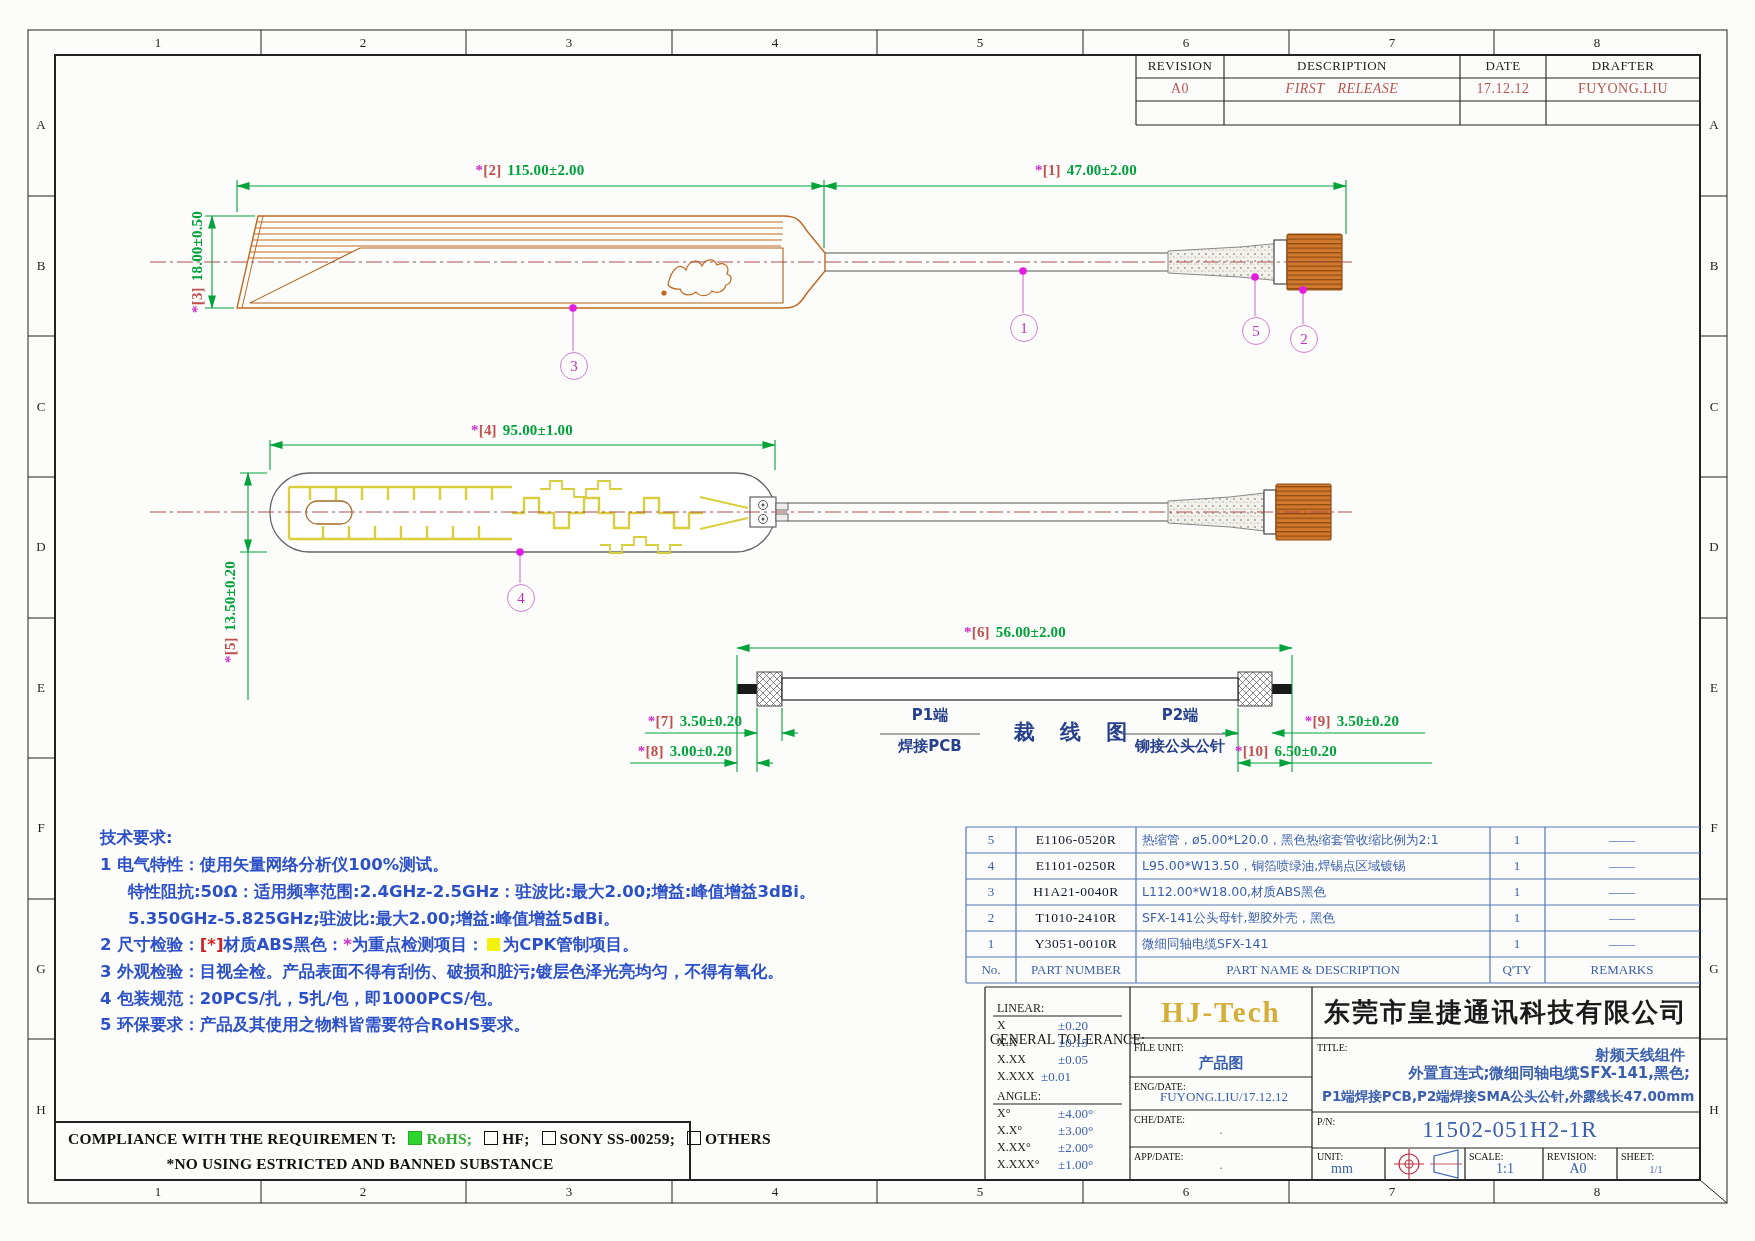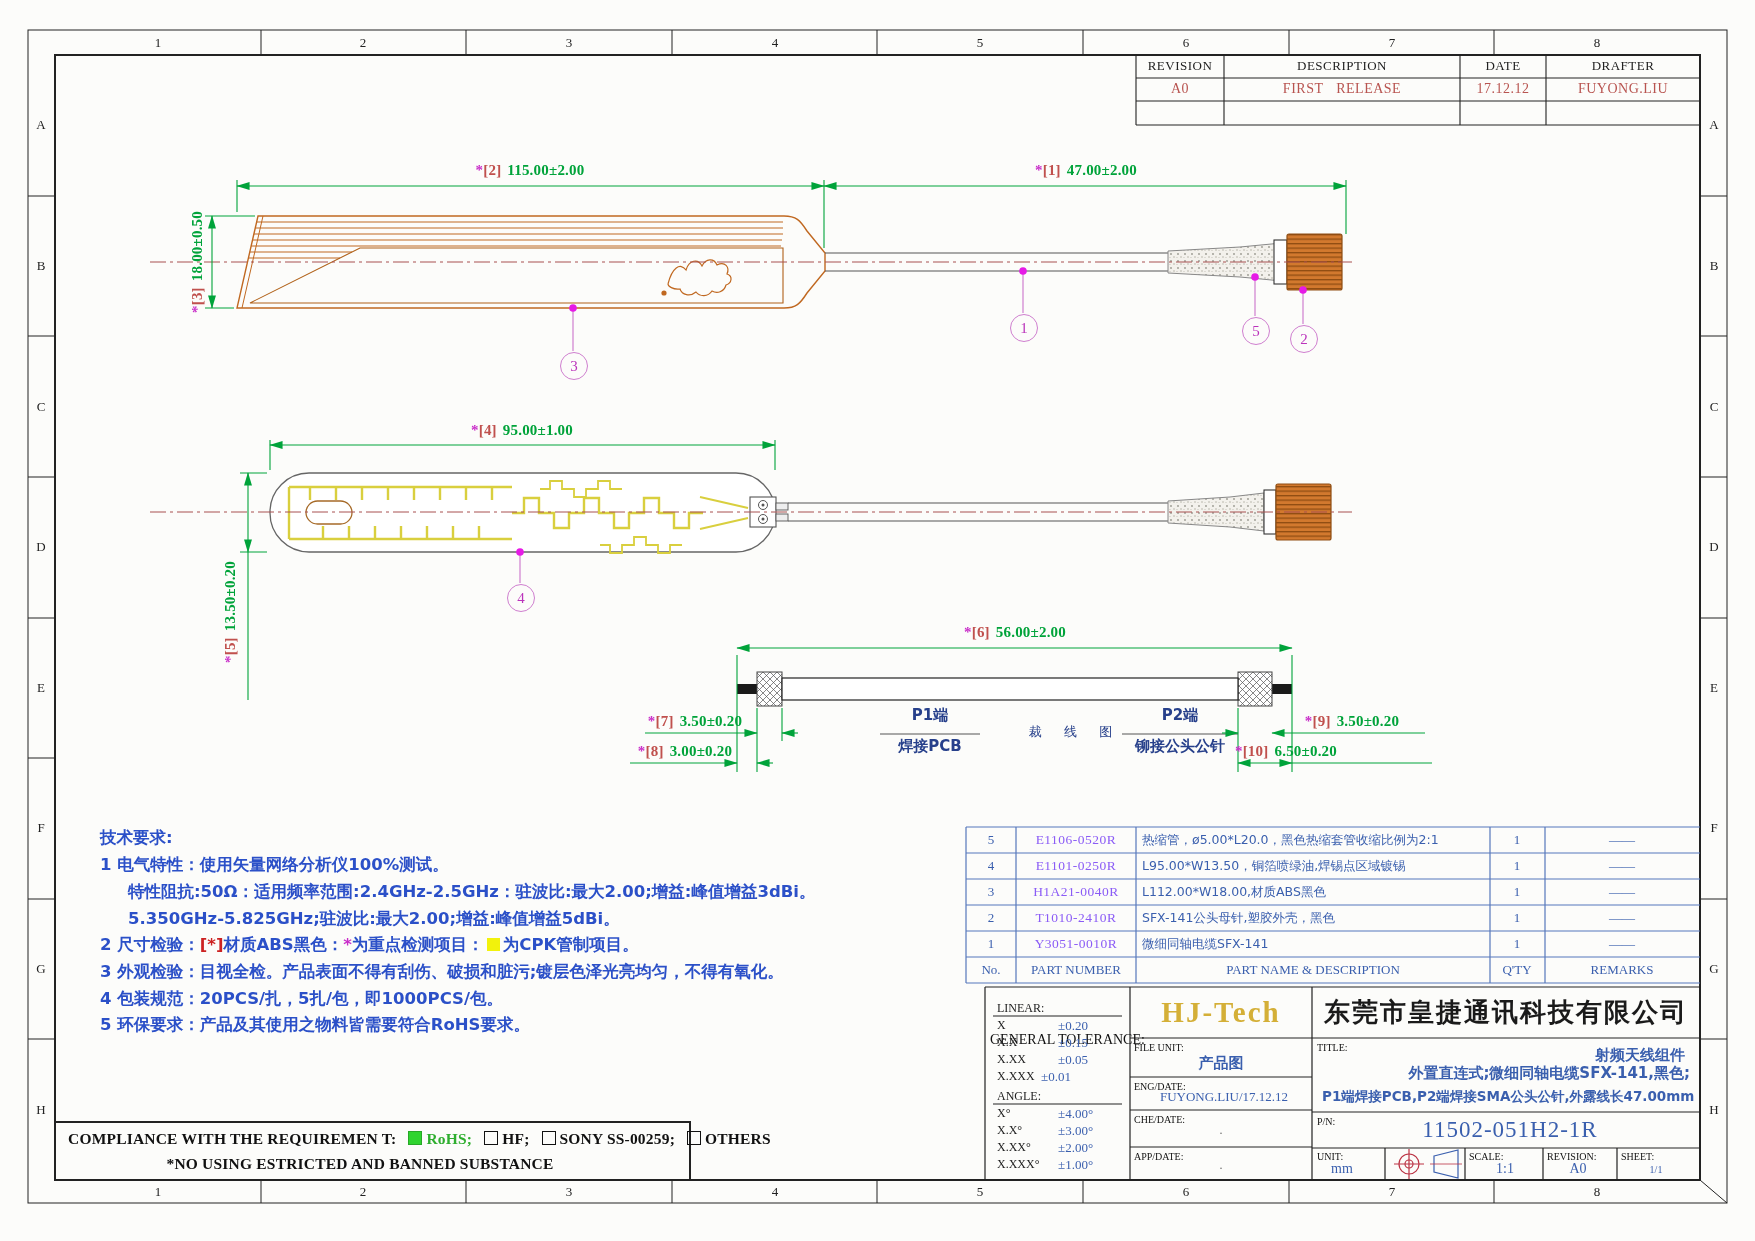--- a/index.html
+++ b/index.html
@@ -11,44 +11,44 @@
   .rotcc{transform:translate(-50%,-50%) rotate(-90deg);}
   .cn{font-family:"DejaVu Sans",sans-serif;}
   .gl{font-size:13px;color:#222;}
   .dim{font-size:15px;font-weight:600;letter-spacing:.2px;}
   .dim .s{color:#c92ec9;}
   .dim .r{color:#c0504d;}
   .dim .v{color:#00a33a;margin-left:6px;}
   .balloon{position:absolute;width:26px;height:26px;border:1.6px solid #cf7fcf;border-radius:50%;
            color:#bb33bb;font-size:15px;line-height:26px;text-align:center;background:transparent;}
   .cutlab{font-size:15px;color:#27408b;font-weight:600;}
-  .cuttitle{font-size:13px;font-weight:400;letter-spacing:9px;color:#27408b;}
+  .cuttitle{font-size:21px;font-weight:700;letter-spacing:9px;color:#27408b;}
   .tech{position:absolute;white-space:nowrap;font-family:"DejaVu Sans",sans-serif;
         font-weight:600;font-size:16.5px;color:#2b50c8;}
   .tech .mkred{color:#cc2222;}
   .tech .mkmag{color:#c92ec9;}
   .cpkbox{display:inline-block;width:13px;height:13px;background:#f2f20c;margin:0 3px;vertical-align:-1px;}
   .tblh{font-size:13px;color:#222;letter-spacing:.5px;}
   .revval{font-size:14px;color:#b85450;letter-spacing:.5px;}
   .bomtxt{font-size:13px;color:#3a5fae;}
-  .bompn{font-size:13.5px;color:#8b5cf6;letter-spacing:.5px;text-align:right;}
+  .bompn{font-size:13.5px;color:#0f172a;letter-spacing:.5px;text-align:right;}
   .bomcn{font-family:"DejaVu Sans",sans-serif;font-size:12.5px;color:#3a5fae;}
   .lab{position:absolute;white-space:nowrap;font-family:"Liberation Serif",serif;font-size:10px;color:#111;}
   .tolv{font-size:13px;color:#3a5fae;}
   .toll{font-size:12px;color:#222;}
   .blueval{color:#3a5fae;}
   .logo{font-size:29px;font-weight:700;color:#d4af37;letter-spacing:2px;}
   .company{font-family:"DejaVu Sans",sans-serif;font-size:26px;font-weight:600;color:#1a1a1a;letter-spacing:2px;}
   .titleline{position:absolute;white-space:nowrap;font-family:"DejaVu Sans",sans-serif;
              font-weight:600;color:#3a5fae;}
   .comp{font-size:15.5px;font-weight:600;color:#111;letter-spacing:.2px;}
   .comp .green{color:#2fae2f;}
   .chk{display:inline-block;width:12px;height:12px;border:1.5px solid #111;vertical-align:-1px;margin:0 4px 0 12px;}
   .chk.filled{background:#2fd42f;border-color:#27a827;}
-  .wsp{word-spacing:9px;}
+  .wsp{word-spacing:9px;font-style:italic;}
 </style>
 </head>
 <body>
 
 <div id="sheet">
 
 <svg id="art" width="1755" height="1241" viewBox="0 0 1755 1241">
   <defs>
     <marker id="aE" viewBox="0 0 10 6" refX="9.5" refY="3" markerWidth="12" markerHeight="7.2" orient="auto">
       <path d="M0,0L10,3L0,6Z" fill="#00a33a"></path>

